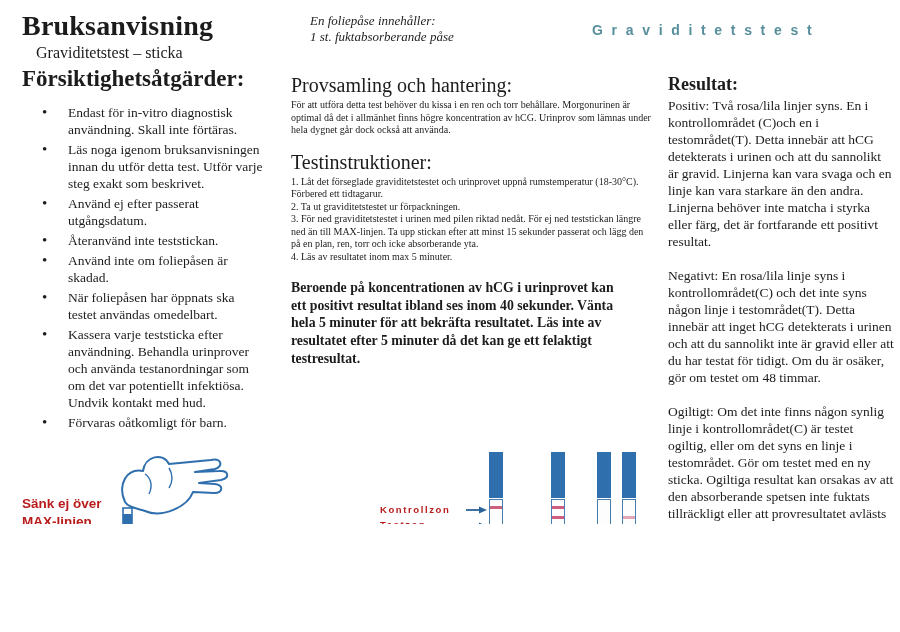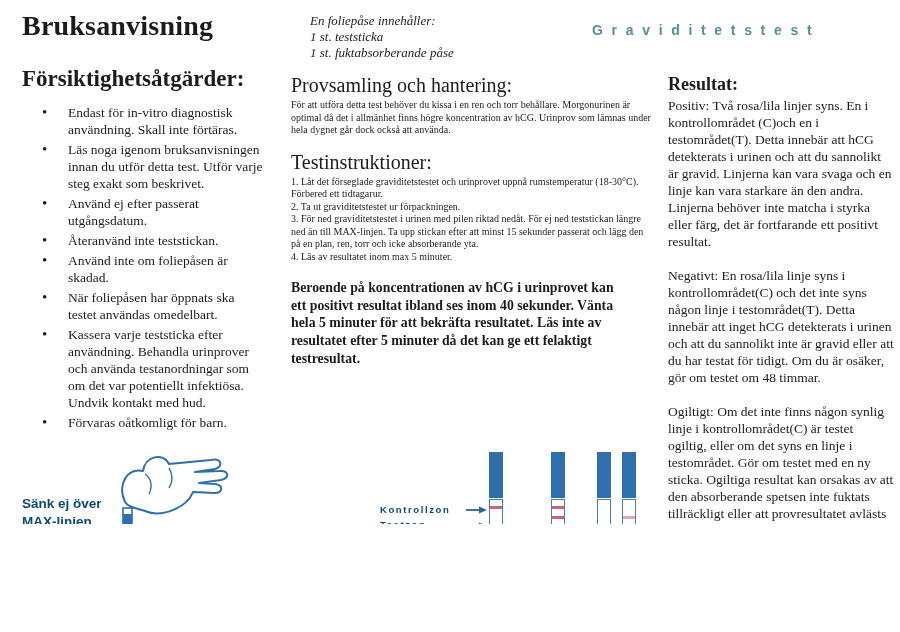--- a/index.html
+++ b/index.html
@@ -24,21 +24,21 @@
   .mid-col h2{margin:0 0 2px 0;font-size:20px;font-weight:normal;}
   .mid-col .body,.steps{font-size:10px;line-height:1.25;margin:0;font-family:Liberation Serif, serif;}
   .mid-heading2{margin-top:14px !important;}
   .steps p{margin:0;}
   .warning{margin-top:16px;font-size:13.8px;line-height:1.28;font-weight:bold;width:340px;}
   
   .right-col{position:absolute;left:668px;top:74px;width:226px;}
   .right-col h2{margin:0 0 2px 0;font-size:18px;font-weight:bold;}
   .result-para{font-size:13.5px;line-height:1.26;margin:0 0 17px 0;}
   
-  .diagram-label{position:absolute;font-family:"Liberation Sans",sans-serif;color:#0c4a6e;}
+  .diagram-label{position:absolute;font-family:"Liberation Sans",sans-serif;color:#b91c1c;}
   .dip-label{left:22px;top:495px;font-size:13.5px;font-weight:600;line-height:1.3;}
   .flat-label{left:262px;top:575px;font-size:13.5px;font-weight:600;margin-left:41px;}
   .zone-labels{left:380px;top:503px;width:76px;font-size:9.5px;
        letter-spacing:1.6px;line-height:1.55;font-weight:600;}
   .stick-label{top:603px;font-size:10.5px;font-weight:600;}
   .lbl-neg{left:472px;width:52px;text-align:center;}
   .lbl-pos{left:534px;width:50px;text-align:center;}
   .lbl-inv{left:590px;width:56px;}
   .pointer-line{position:absolute;left:20px;top:573px;width:74px;height:2px;background:#2f6fae;}
   .abs{position:absolute;}
@@ -60,25 +60,25 @@
        font-size:7px;font-weight:bold;color:#2f6fae;transform:rotate(90deg);transform-origin:6px 6px;}
   .stick .lower{height:26px;border:1.4px solid #4a7eb0;background:#fdfdfd;margin-top:4px;}
 </style>
 </head>
 <body>
 
 <div class="page">
 
   <div class="title-block">
     <h1>Bruksanvisning</h1>
+    <div class="subtitle">Graviditetstest – sticka</div>
   </div>
   <div class="package-note">
 
   <div class="note-line">En foliepåse innehåller:</div>
-      <div class="note-line">1 st. teststicka</div>
       <div class="note-line">1 st. fuktabsorberande påse</div>
     </div>
   <div class="brand">Graviditetstest</div>
 
   <div class="left-col">
     <h2>Försiktighetsåtgärder:</h2>
     <ul class="precautions">
 
     <li>Endast för in-vitro diagnostisk användning. Skall inte förtäras.</li>
         <li>Läs noga igenom bruksanvisningen innan du utför detta test. Utför varje steg exakt som beskrivet.</li>

